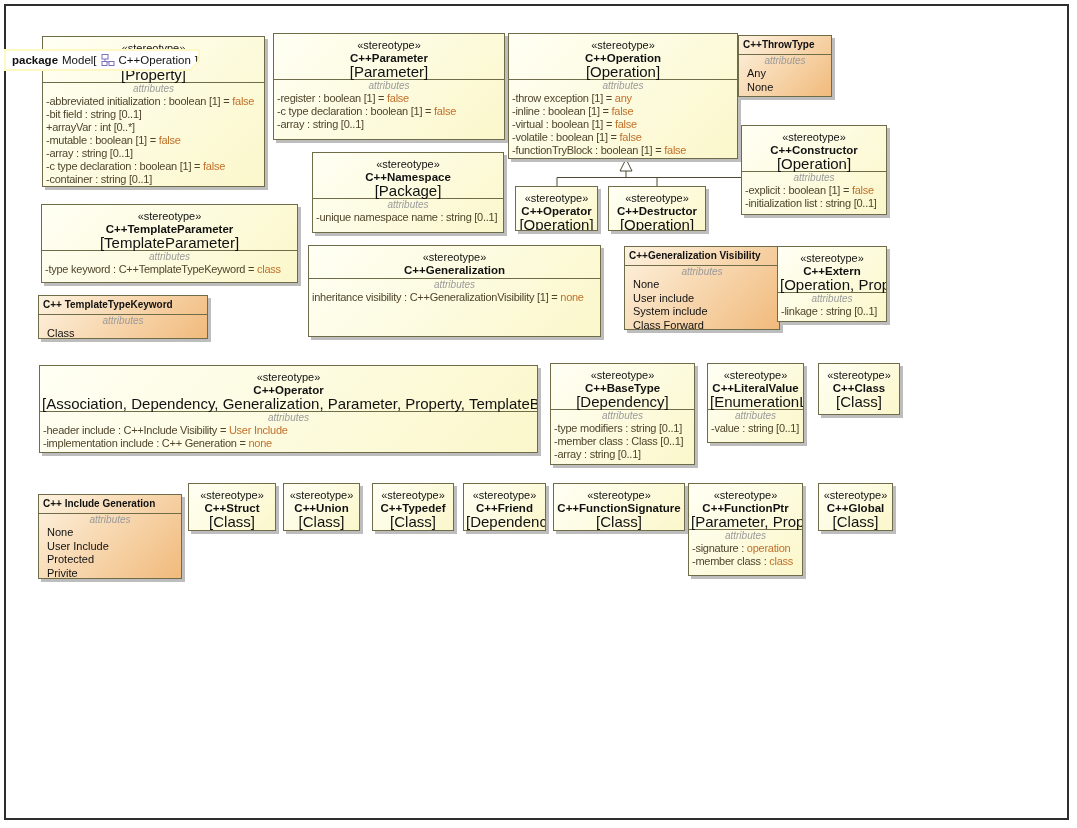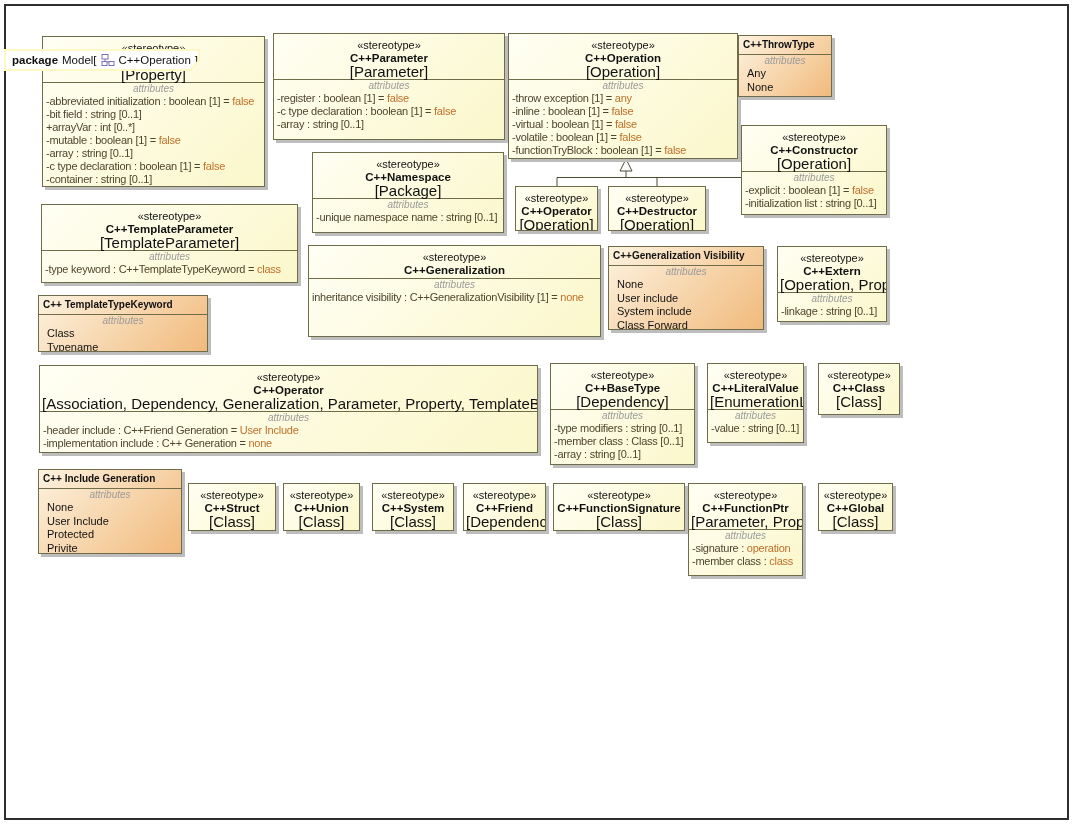--- a/index.html
+++ b/index.html
@@ -164,41 +164,41 @@
     <div class="st">«stereotype»</div>
     <div class="nm">C++TemplateParameter</div>
     <div class="meta">[TemplateParameter]</div>
   </div>
   <div class="attrs">
     <div class="attrs-label">attributes</div>
     <div class="attr-line"><span>-type keyword : C++TemplateTypeKeyword = </span><span class="val">class</span></div>
   </div>
 </div>
 
-<div class="node enum" style="left:38px;top:295px;width:170px;height:57px">
+<div class="node enum" style="left:38px;top:295px;width:170px;height:44px">
   <div class="ehdr">C++ TemplateTypeKeyword</div>
   <div class="ebody">
     <div class="attrs-label">attributes</div>
     <div class="lit">Class</div>
     <div class="lit">Typename</div>
   </div>
 </div>
 
 <div class="node" style="left:308px;top:245px;width:293px;height:92px">
   <div class="hdr">
     <div class="st">«stereotype»</div>
     <div class="nm">C++Generalization</div>
   </div>
   <div class="attrs">
     <div class="attrs-label">attributes</div>
     <div class="attr-line"><span>inheritance visibility : C++GeneralizationVisibility [1] = </span><span class="val">none</span></div>
   </div>
 </div>
 
-<div class="node enum" style="left:608px;top:246px;width:156px;height:84px">
+<div class="node enum" style="left:624px;top:246px;width:156px;height:84px">
   <div class="ehdr">C++Generalization Visibility</div>
   <div class="ebody">
     <div class="attrs-label">attributes</div>
     <div class="lit">None</div>
     <div class="lit">User include</div>
     <div class="lit">System include</div>
     <div class="lit">Class Forward</div>
   </div>
 </div>
 
@@ -215,21 +215,21 @@
 </div>
 
 <div class="node" style="left:39px;top:365px;width:499px;height:88px">
   <div class="hdr">
     <div class="st">«stereotype»</div>
     <div class="nm">C++Operator</div>
     <div class="meta">[Association, Dependency, Generalization, Parameter, Property, TemplateBinding, TemplateParameter]</div>
   </div>
   <div class="attrs">
     <div class="attrs-label">attributes</div>
-    <div class="attr-line"><span>-header include : C++Friend Generation = </span><span class="val">User Include</span></div>
+    <div class="attr-line"><span>-header include : C++Include Visibility = </span><span class="val">User Include</span></div>
     <div class="attr-line"><span>-implementation include : C++ Generation = </span><span class="val">none</span></div>
   </div>
 </div>
 
 <div class="node" style="left:550px;top:363px;width:145px;height:102px">
   <div class="hdr">
     <div class="st">«stereotype»</div>
     <div class="nm">C++BaseType</div>
     <div class="meta">[Dependency]</div>
   </div>
@@ -254,21 +254,21 @@
 </div>
 
 <div class="node" style="left:818px;top:363px;width:82px;height:52px">
   <div class="hdr">
     <div class="st">«stereotype»</div>
     <div class="nm">C++Class</div>
     <div class="meta">[Class]</div>
   </div>
 </div>
 
-<div class="node enum" style="left:38px;top:469px;width:144px;height:85px">
+<div class="node enum" style="left:38px;top:494px;width:144px;height:85px">
   <div class="ehdr">C++ Include Generation</div>
   <div class="ebody">
     <div class="attrs-label">attributes</div>
     <div class="lit">None</div>
     <div class="lit">User Include</div>
     <div class="lit">Protected</div>
     <div class="lit">Privite</div>
   </div>
 </div>
 
@@ -284,21 +284,21 @@
   <div class="hdr">
     <div class="st">«stereotype»</div>
     <div class="nm">C++Union</div>
     <div class="meta">[Class]</div>
   </div>
 </div>
 
 <div class="node" style="left:372px;top:483px;width:82px;height:48px">
   <div class="hdr">
     <div class="st">«stereotype»</div>
-    <div class="nm">C++System</div>
+    <div class="nm">C++Typedef</div>
     <div class="meta">[Class]</div>
   </div>
 </div>
 
 <div class="node" style="left:463px;top:483px;width:83px;height:48px">
   <div class="hdr">
     <div class="st">«stereotype»</div>
     <div class="nm">C++Friend</div>
     <div class="meta">[Dependency]</div>
   </div>

